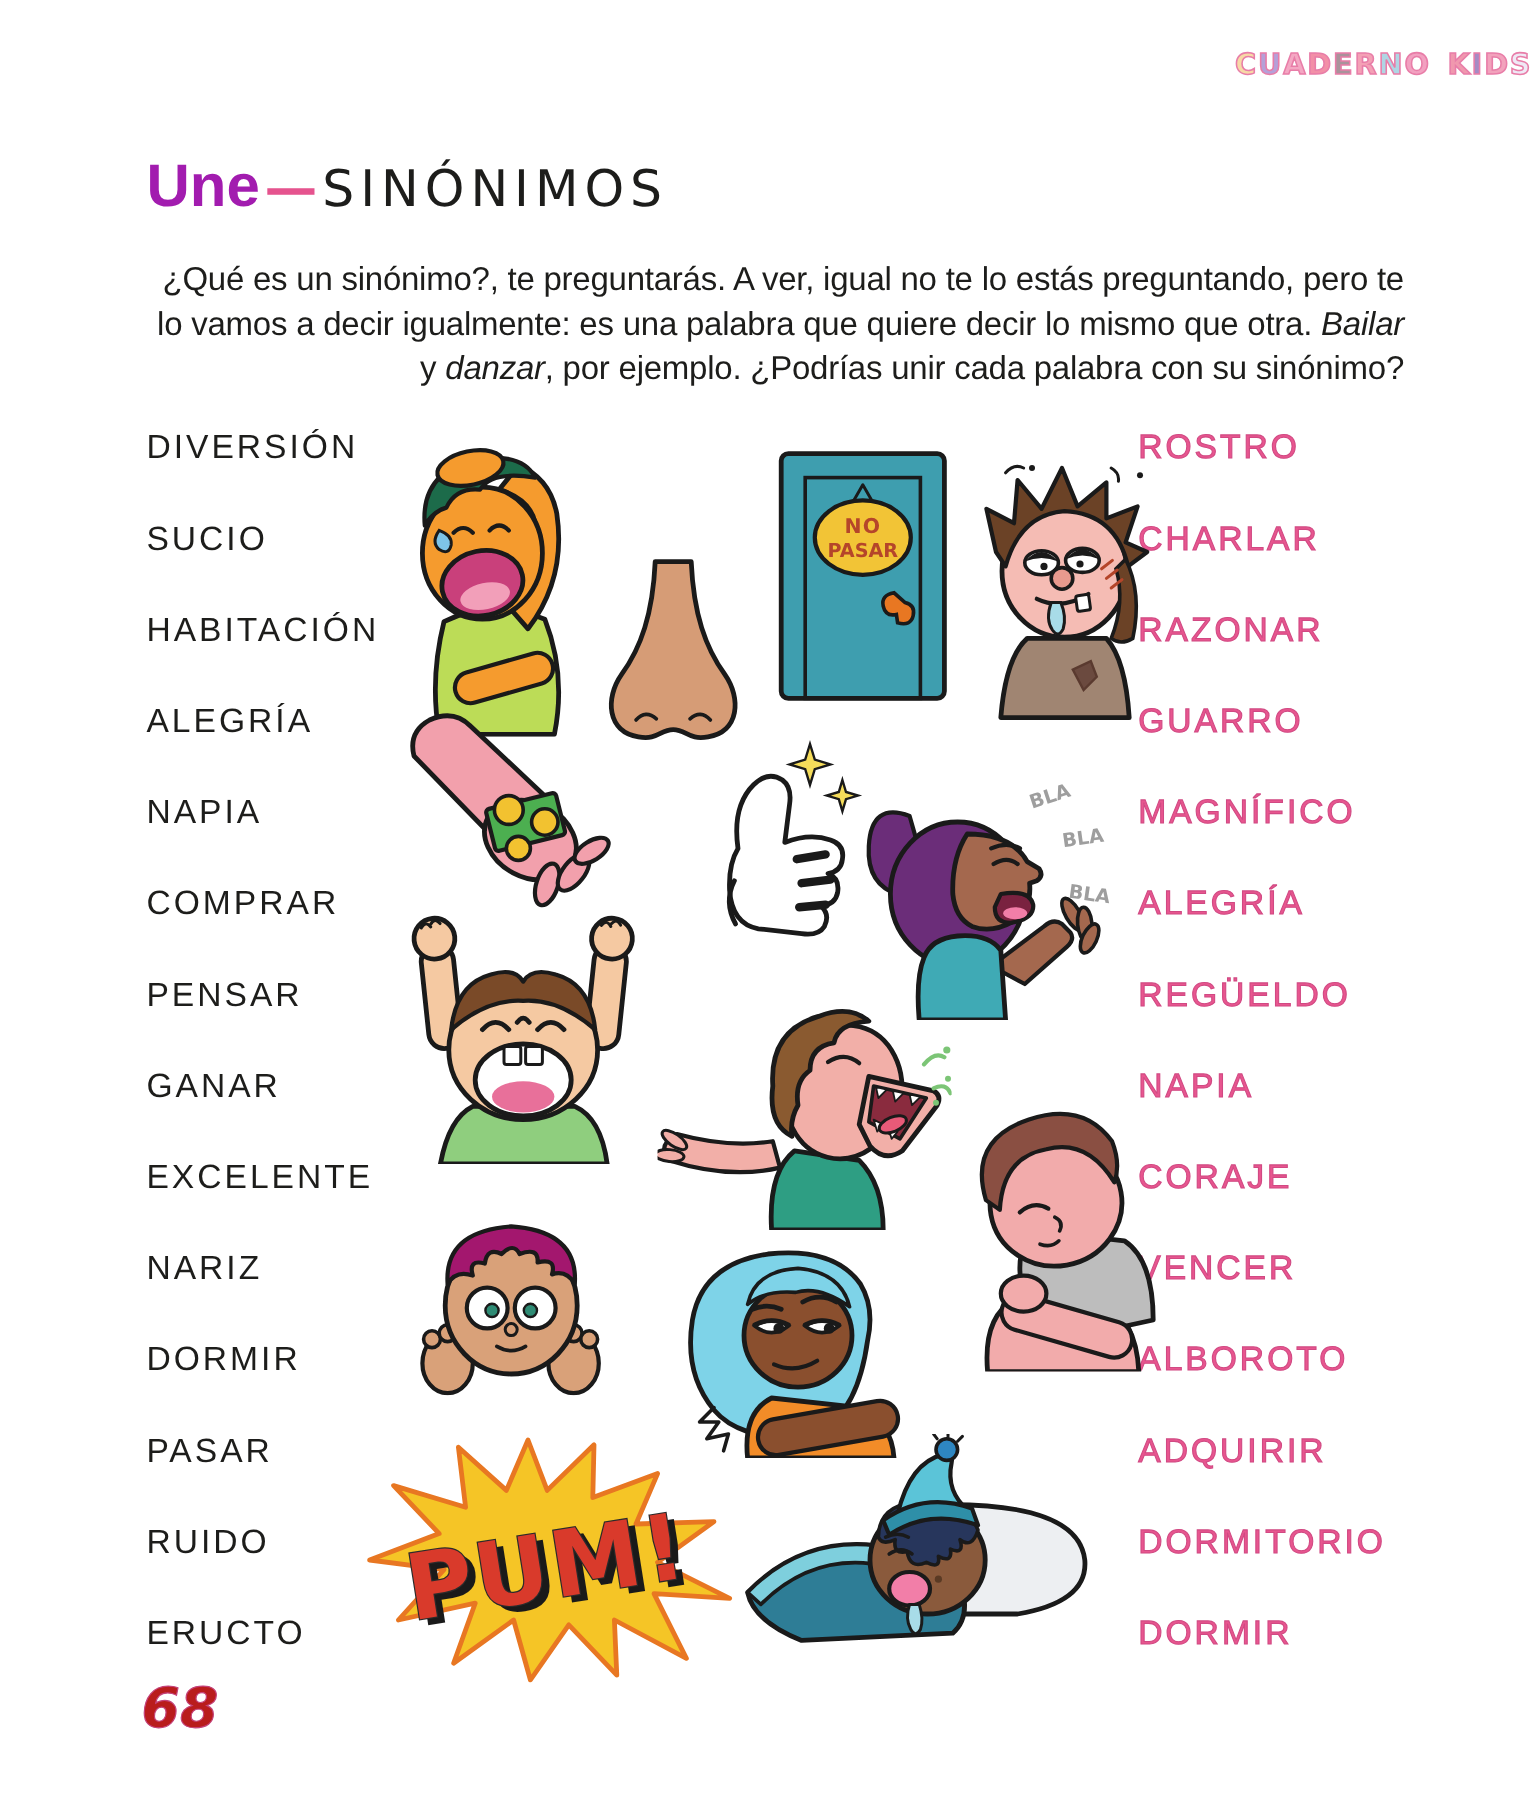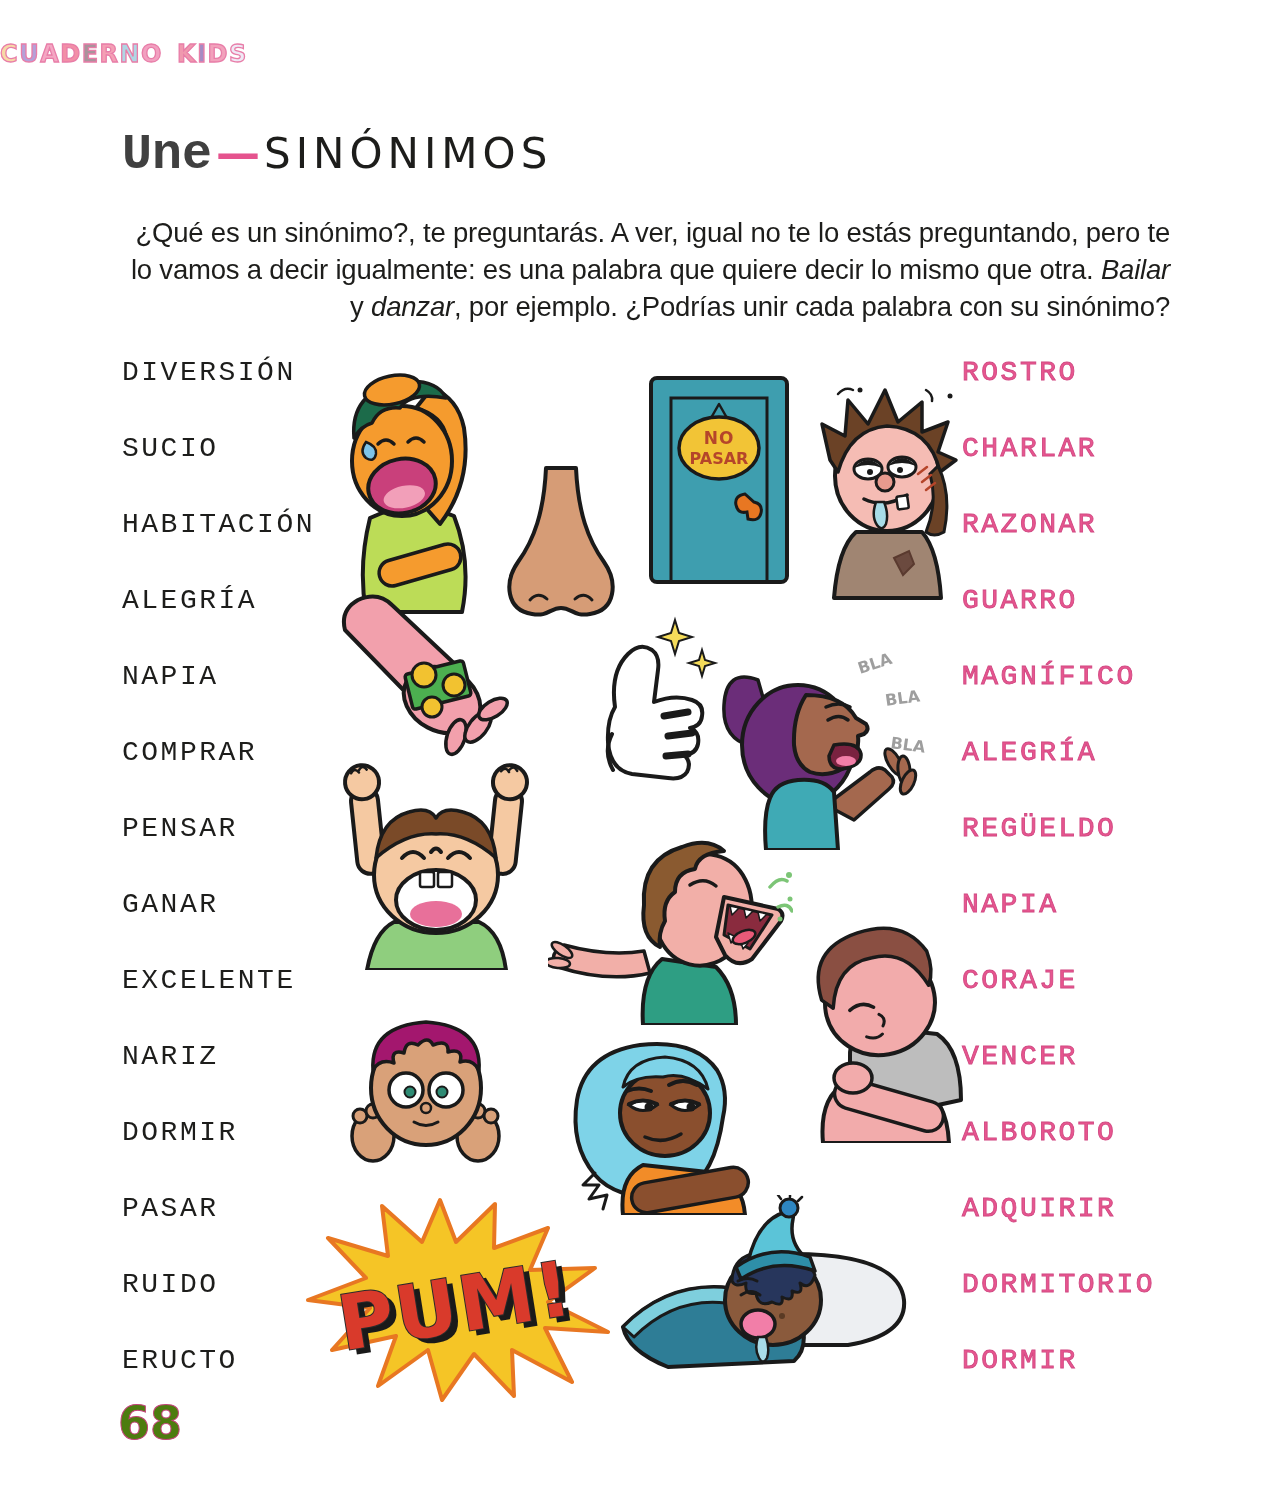--- a/index.html
+++ b/index.html
@@ -2,61 +2,61 @@
 <html><head>
 <meta charset="utf-8">
 <style>
   html,body{margin:0;padding:0;}
   body{
     width:1277px;height:1500px;position:relative;background:#ffffff;
     font-family:"Liberation Sans",sans-serif;overflow:hidden;color:#1d1d1b;
   }
   
   .brand{
-    position:absolute;top:40px;left:0;width:100%;text-align:left;
+    position:absolute;top:40px;left:0;width:100%;text-align:right;
     font-family:"DejaVu Sans",sans-serif;font-weight:bold;font-size:24px;
     letter-spacing:1.5px;
   }
   .brand span{display:inline-block;}
   
   .title{position:absolute;left:122px;top:126px;white-space:nowrap;}
   .title .une{
-    font-family:Liberation Mono, monospace;font-weight:bold;font-size:50px;
-    color:#404040;vertical-align:baseline;
+    font-family:Liberation Sans, sans-serif;font-weight:bold;font-size:50px;
+    color:#a21caf;vertical-align:baseline;
   }
   .title .dash{
     font-family:"DejaVu Sans",sans-serif;font-weight:bold;font-size:44px;
     color:#e5538e;margin:0 4px;
   }
   .title .main{
     font-family:"DejaVu Sans",sans-serif;font-size:42px;letter-spacing:5px;
     color:#1d1d1b;
     margin-top:32px;
   }
   
   .intro{
     position:absolute;left:122px;top:214px;width:1048px;
     font-size:27.5px;line-height:37px;letter-spacing:-0.2px;color:#1d1d1b;text-align:right;
   }
   .intro em{font-style:italic;}
   
   .col{
     position:absolute;top:356px;height:1022px;display:flex;
     flex-direction:column;justify-content:space-between;
-    font-family:Liberation Mono, monospace;font-size:28px;line-height:34px;
+    font-family:Liberation Sans, sans-serif;font-size:28px;line-height:34px;
     letter-spacing:2.5px;
   }
   .col-left{left:122px;color:#1d1d1b;}
   .col-right{right:122px;text-align:left;color:#e8568f;
     -webkit-text-stroke:0.9px #d14983;}
   
   .pagenum{
     position:absolute;left:118px;top:1396px;
     font-family:"DejaVu Sans",sans-serif;font-weight:bold;font-size:46px;
-    color:#4d7c0f;-webkit-text-stroke:1px #c4427a;
+    color:#b91c1c;font-style:italic;-webkit-text-stroke:1px #c4427a;
   }
   
   .ill{position:absolute;}
   #ill-laugh{left:340px;top:366px;}
   #ill-nose{left:500px;top:460px;}
   #ill-door{left:645px;top:372px;}
   #ill-drool{left:810px;top:382px;}
   #ill-hand{left:340px;top:585px;}
   #ill-thumb{left:580px;top:612px;}
   #ill-bla{left:718px;top:650px;}

